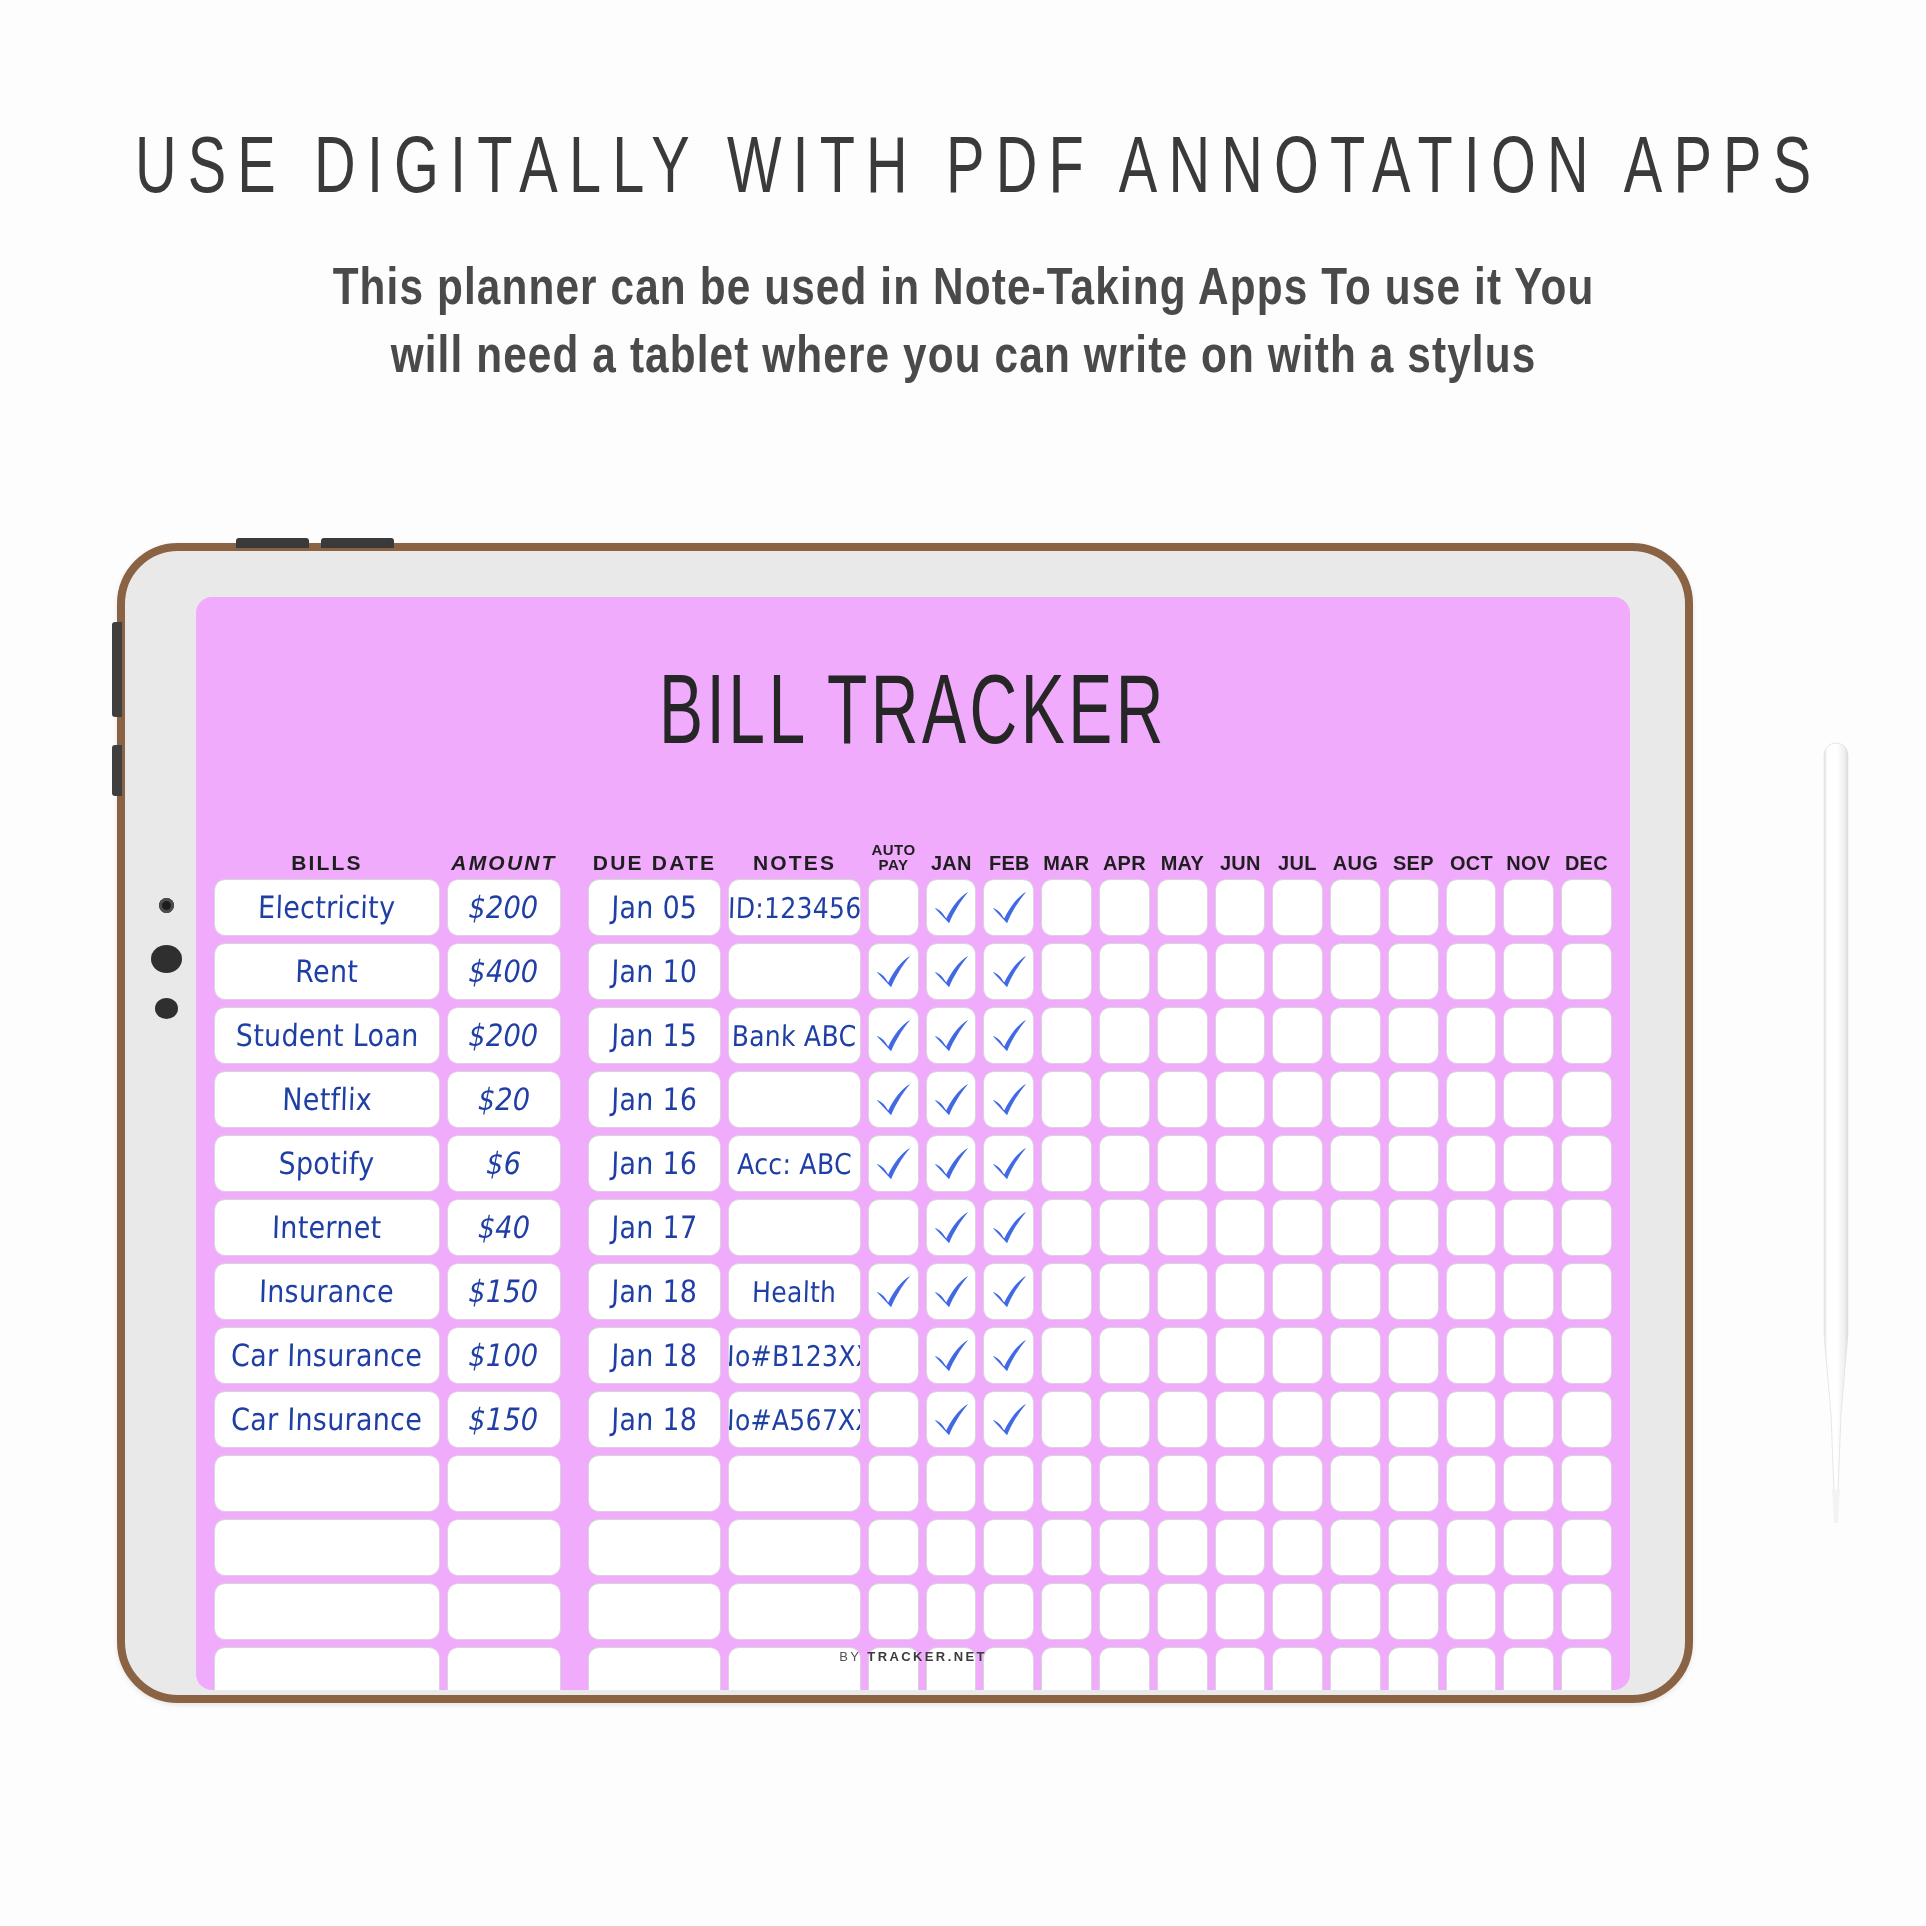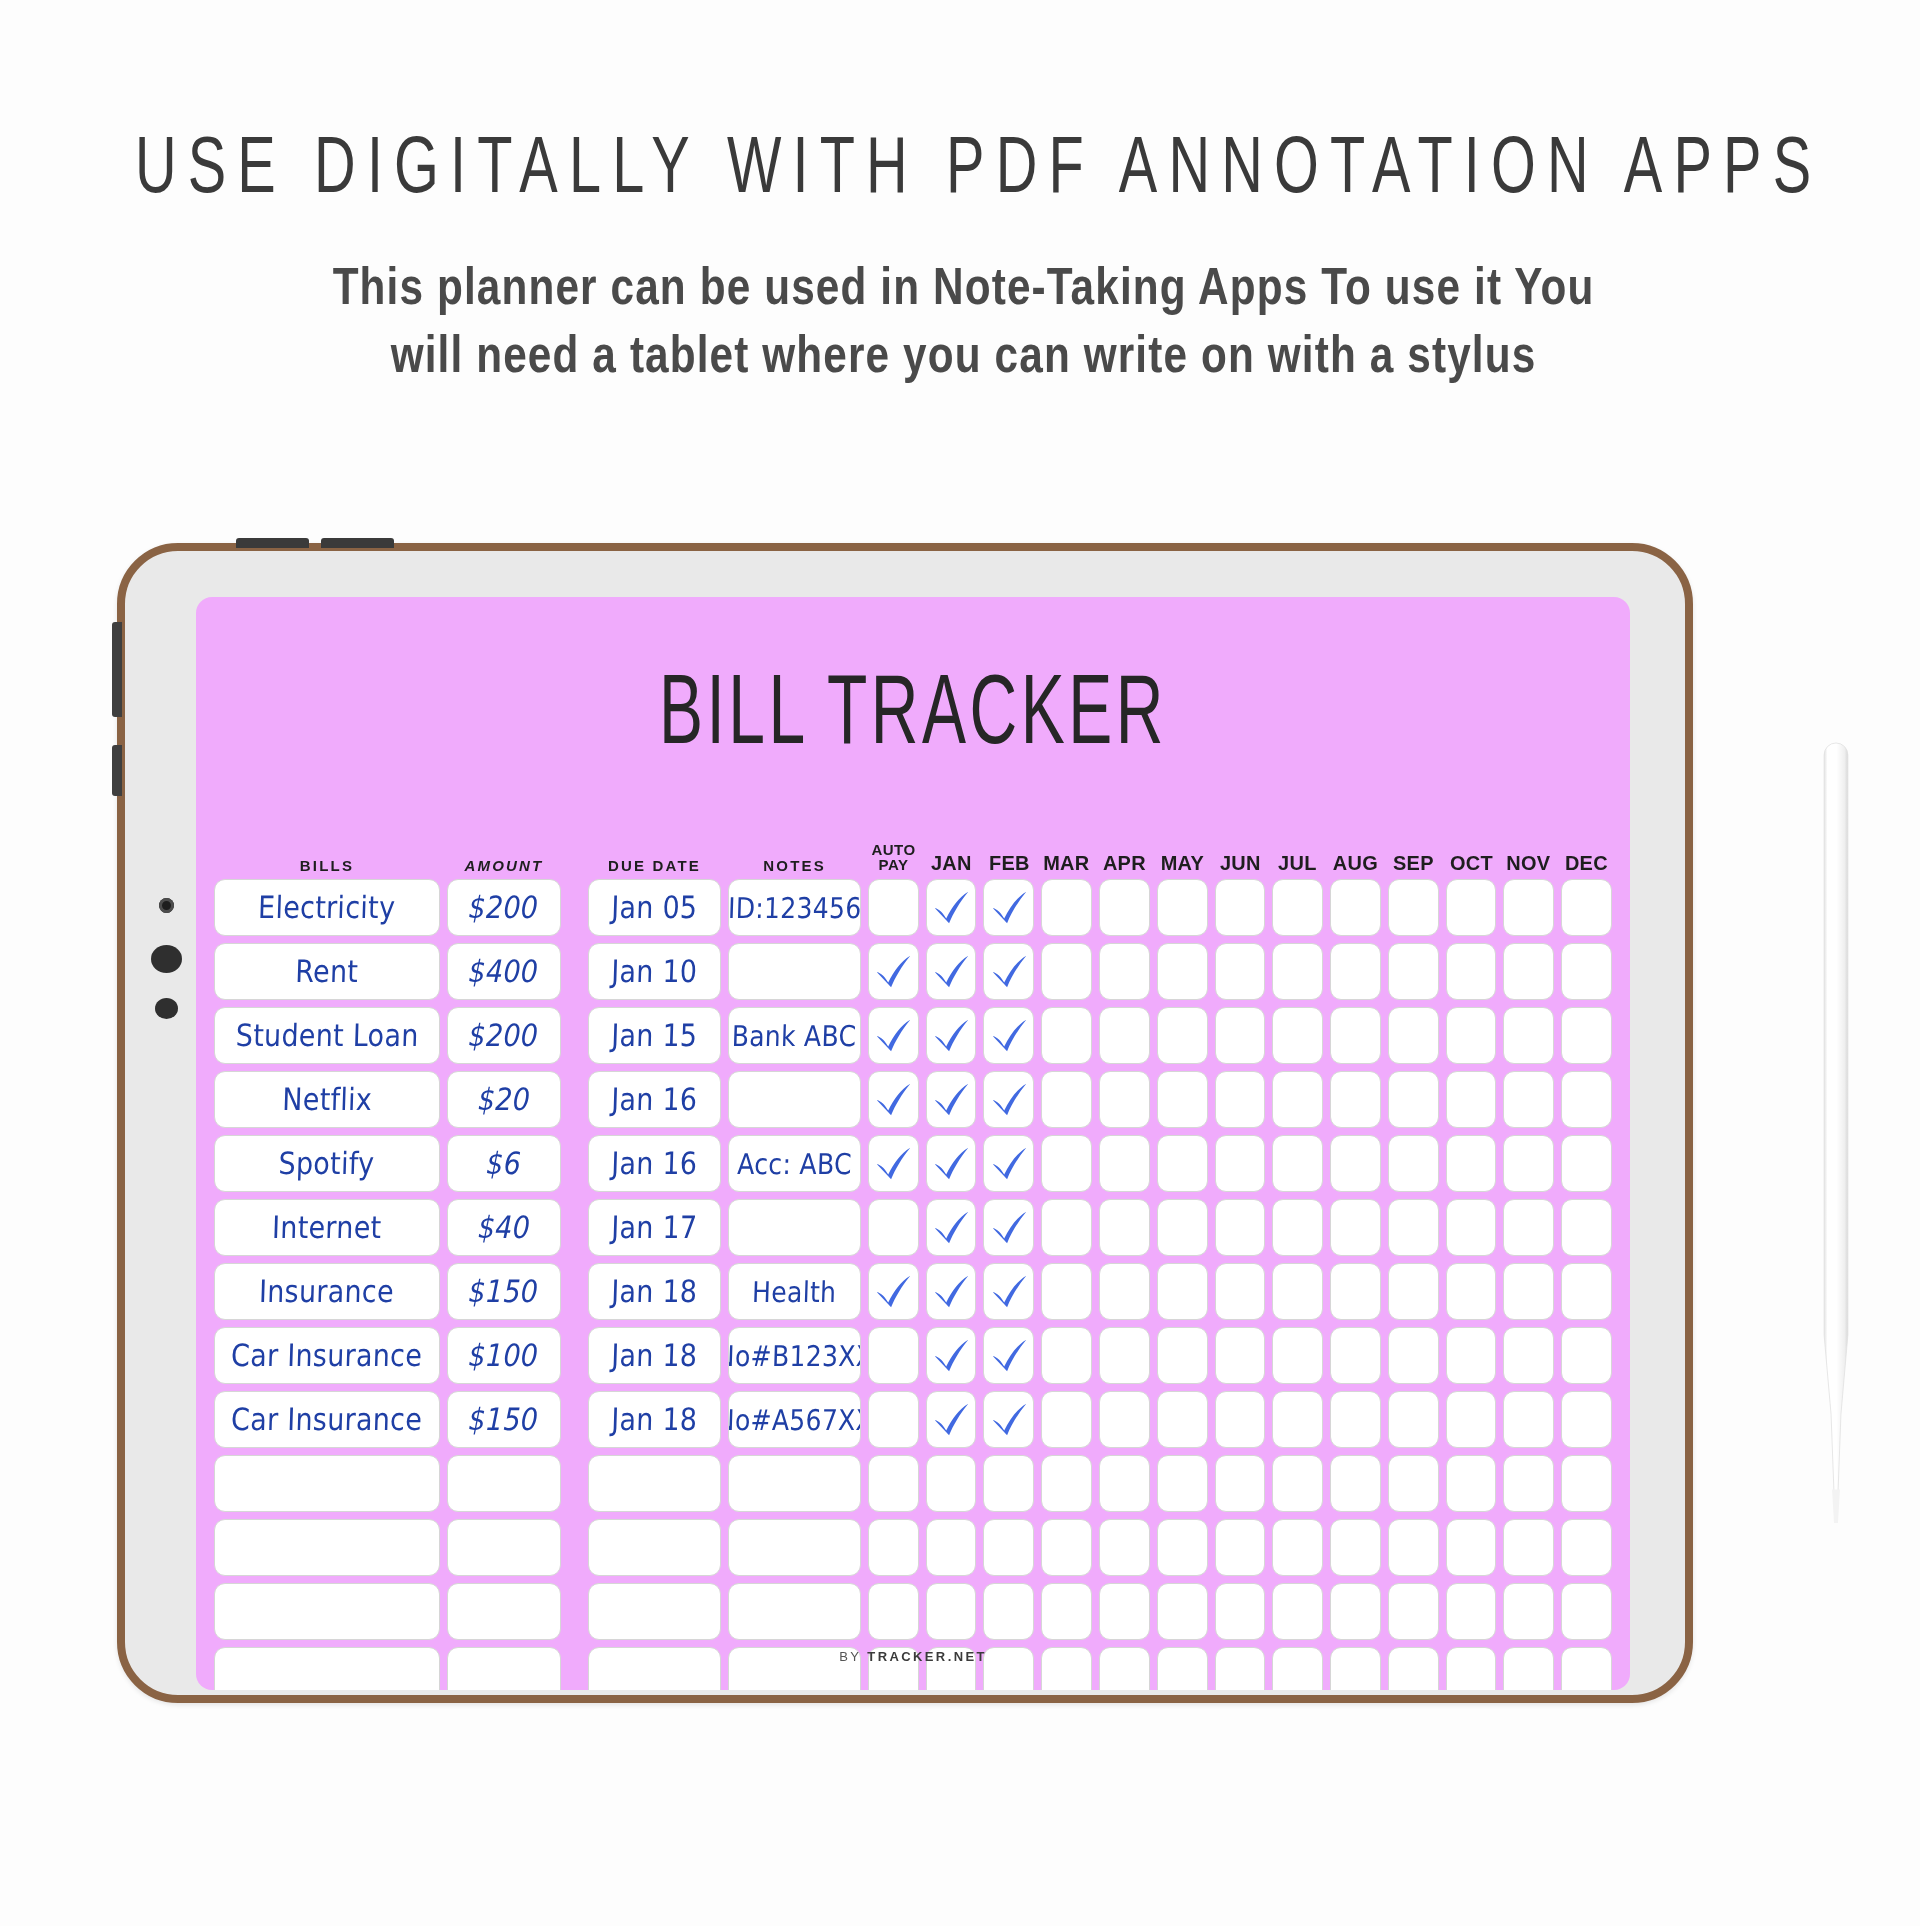--- a/index.html
+++ b/index.html
@@ -133,21 +133,21 @@
   }
 
   .hdr-row {
     display: flex;
     align-items: flex-end;
     height: 40px;
     padding-bottom: 2px;
   }
   .hdr-cell {
     font-family: "Liberation Sans", sans-serif;
-    font-size: 15px;
+    font-size: 21px;
     font-weight: 700;
     letter-spacing: 2.2px;
     color: #1e1e1e;
     text-align: center;
     line-height: 1.0;
   }
   .hdr-cell.autopay {
     font-size: 15px;
     letter-spacing: 0.5px;
     line-height: 1.05;

